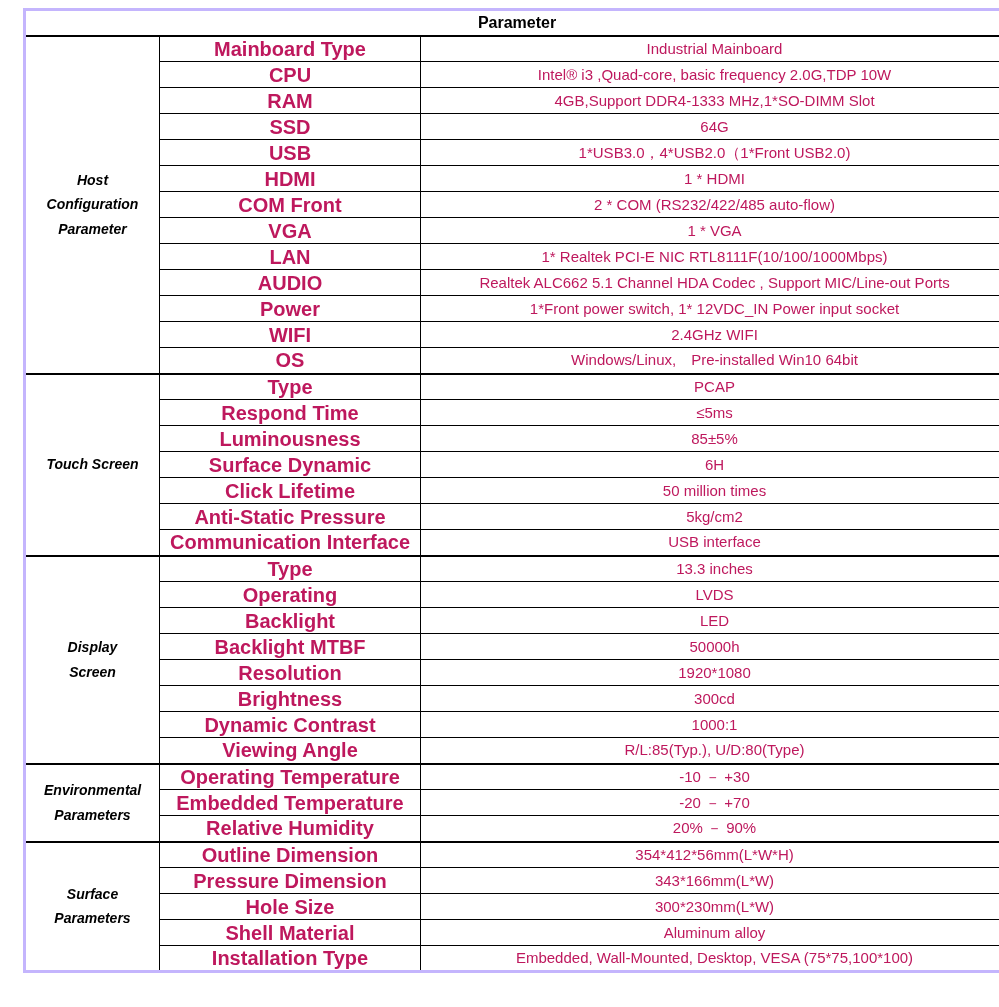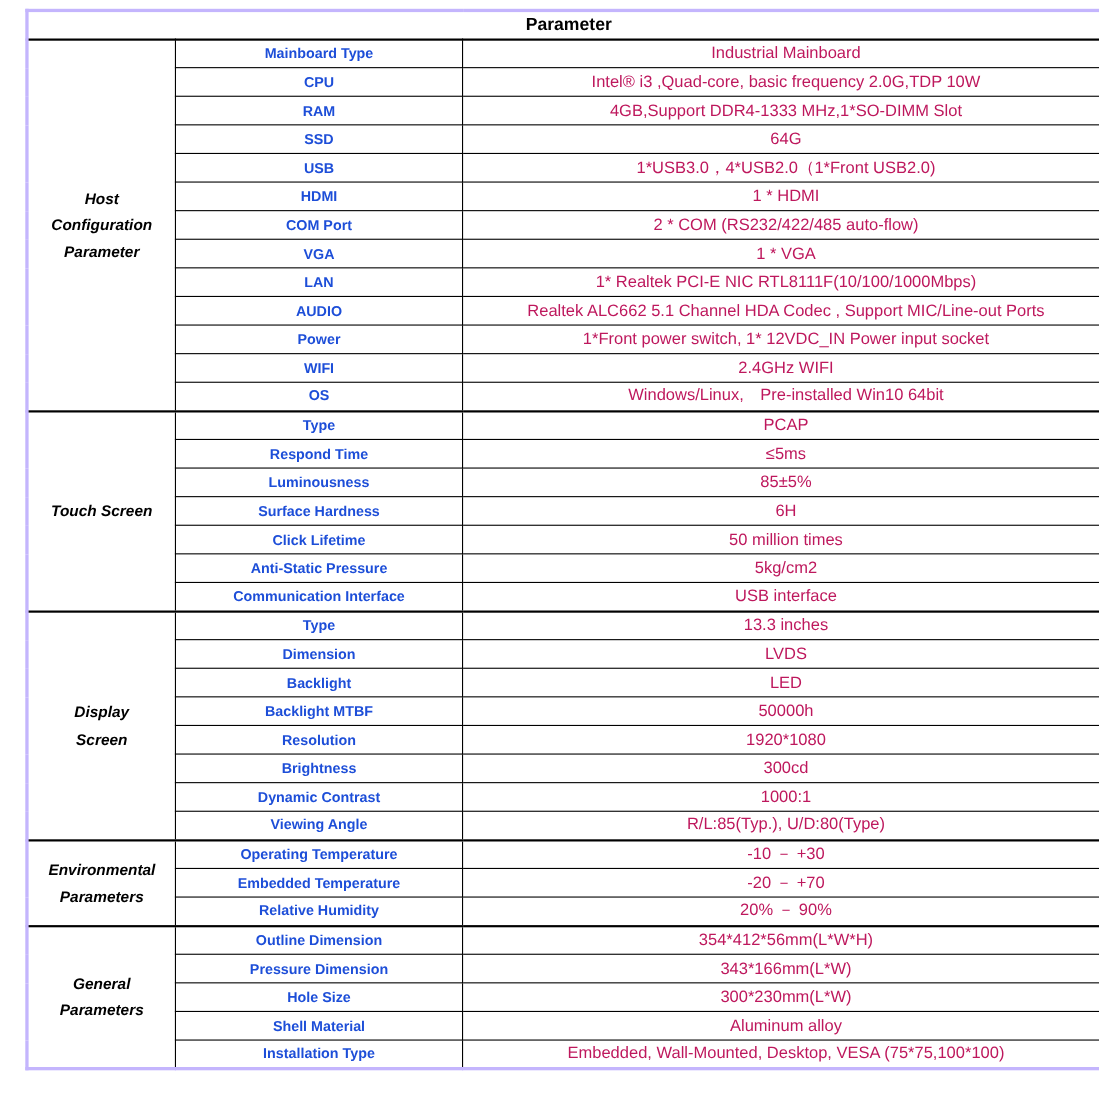--- a/index.html
+++ b/index.html
@@ -44,22 +44,22 @@
     font-weight: bold;
     font-size: 14px;
     color: #000;
     white-space: normal;
     line-height: 1.72;
     padding: 0 18px;
     font-style: italic;
   }
   td.label-cell {
     font-weight: bold;
-    font-size: 13px;
-    color: #1d4ed8;
+    font-size: 20px;
+    color: #be185d;
   }
   td.value-cell {
     font-weight: normal;
     color: #be185d;
   }
   tr.section-start td {
     border-top: 2px solid #000;
   }
 </style>
 </head>
@@ -94,21 +94,21 @@
       </tr>
       <tr>
         <td class="label-cell">USB</td>
         <td class="value-cell">1*USB3.0，4*USB2.0（1*Front USB2.0)</td>
       </tr>
       <tr>
         <td class="label-cell">HDMI</td>
         <td class="value-cell">1 * HDMI</td>
       </tr>
       <tr>
-        <td class="label-cell">COM Port</td>
+        <td class="label-cell">COM Front</td>
         <td class="value-cell">2 * COM (RS232/422/485 auto-flow)</td>
       </tr>
       <tr>
         <td class="label-cell">VGA</td>
         <td class="value-cell">1 * VGA</td>
       </tr>
       <tr>
         <td class="label-cell">LAN</td>
         <td class="value-cell">1* Realtek PCI-E NIC RTL8111F(10/100/1000Mbps)</td>
       </tr>
@@ -135,42 +135,42 @@
       </tr>
       <tr>
         <td class="label-cell">Respond Time</td>
         <td class="value-cell">≤5ms</td>
       </tr>
       <tr>
         <td class="label-cell">Luminousness</td>
         <td class="value-cell">85±5%</td>
       </tr>
       <tr>
-        <td class="label-cell">Surface Hardness</td>
+        <td class="label-cell">Surface Dynamic</td>
         <td class="value-cell">6H</td>
       </tr>
       <tr>
         <td class="label-cell">Click Lifetime</td>
         <td class="value-cell">50 million times</td>
       </tr>
       <tr>
         <td class="label-cell">Anti-Static Pressure</td>
         <td class="value-cell">5kg/cm2</td>
       </tr>
       <tr>
         <td class="label-cell">Communication Interface</td>
         <td class="value-cell">USB interface</td>
       </tr>
       <tr class="section-start">
         <td class="cat-cell" rowspan="8">Display Screen</td>
         <td class="label-cell">Type</td>
         <td class="value-cell">13.3 inches</td>
       </tr>
       <tr>
-        <td class="label-cell">Dimension</td>
+        <td class="label-cell">Operating</td>
         <td class="value-cell">LVDS</td>
       </tr>
       <tr>
         <td class="label-cell">Backlight</td>
         <td class="value-cell">LED</td>
       </tr>
       <tr>
         <td class="label-cell">Backlight MTBF</td>
         <td class="value-cell">50000h</td>
       </tr>
@@ -197,21 +197,21 @@
       </tr>
       <tr>
         <td class="label-cell">Embedded Temperature</td>
         <td class="value-cell">-20 － +70</td>
       </tr>
       <tr>
         <td class="label-cell">Relative Humidity</td>
         <td class="value-cell">20% － 90%</td>
       </tr>
       <tr class="section-start">
-        <td class="cat-cell" rowspan="5">General Parameters</td>
+        <td class="cat-cell" rowspan="5">Surface Parameters</td>
         <td class="label-cell">Outline Dimension</td>
         <td class="value-cell">354*412*56mm(L*W*H)</td>
       </tr>
       <tr>
         <td class="label-cell">Pressure Dimension</td>
         <td class="value-cell">343*166mm(L*W)</td>
       </tr>
       <tr>
         <td class="label-cell">Hole Size</td>
         <td class="value-cell">300*230mm(L*W)</td>

